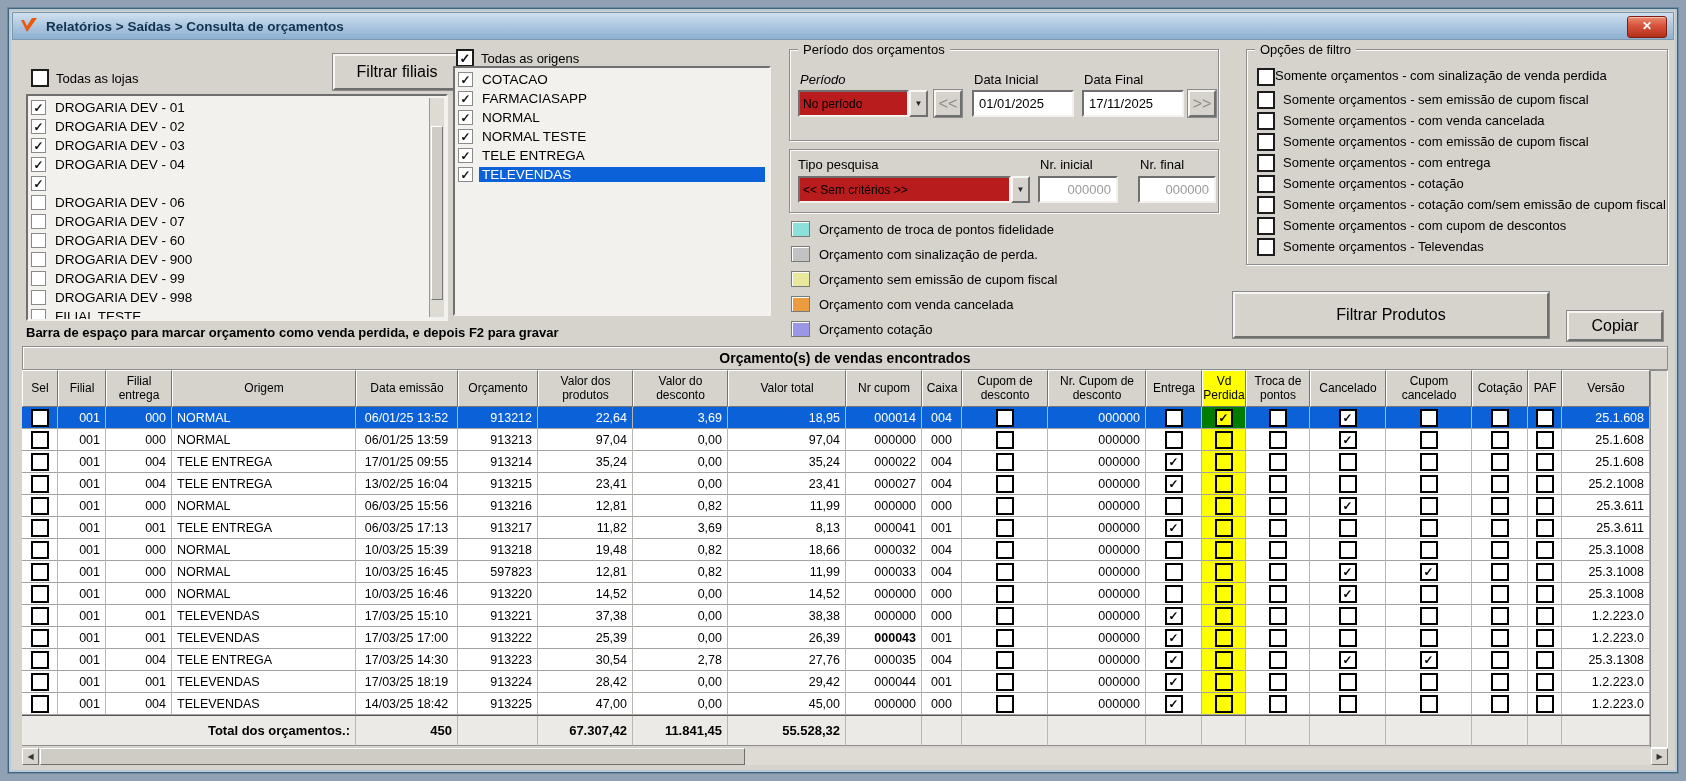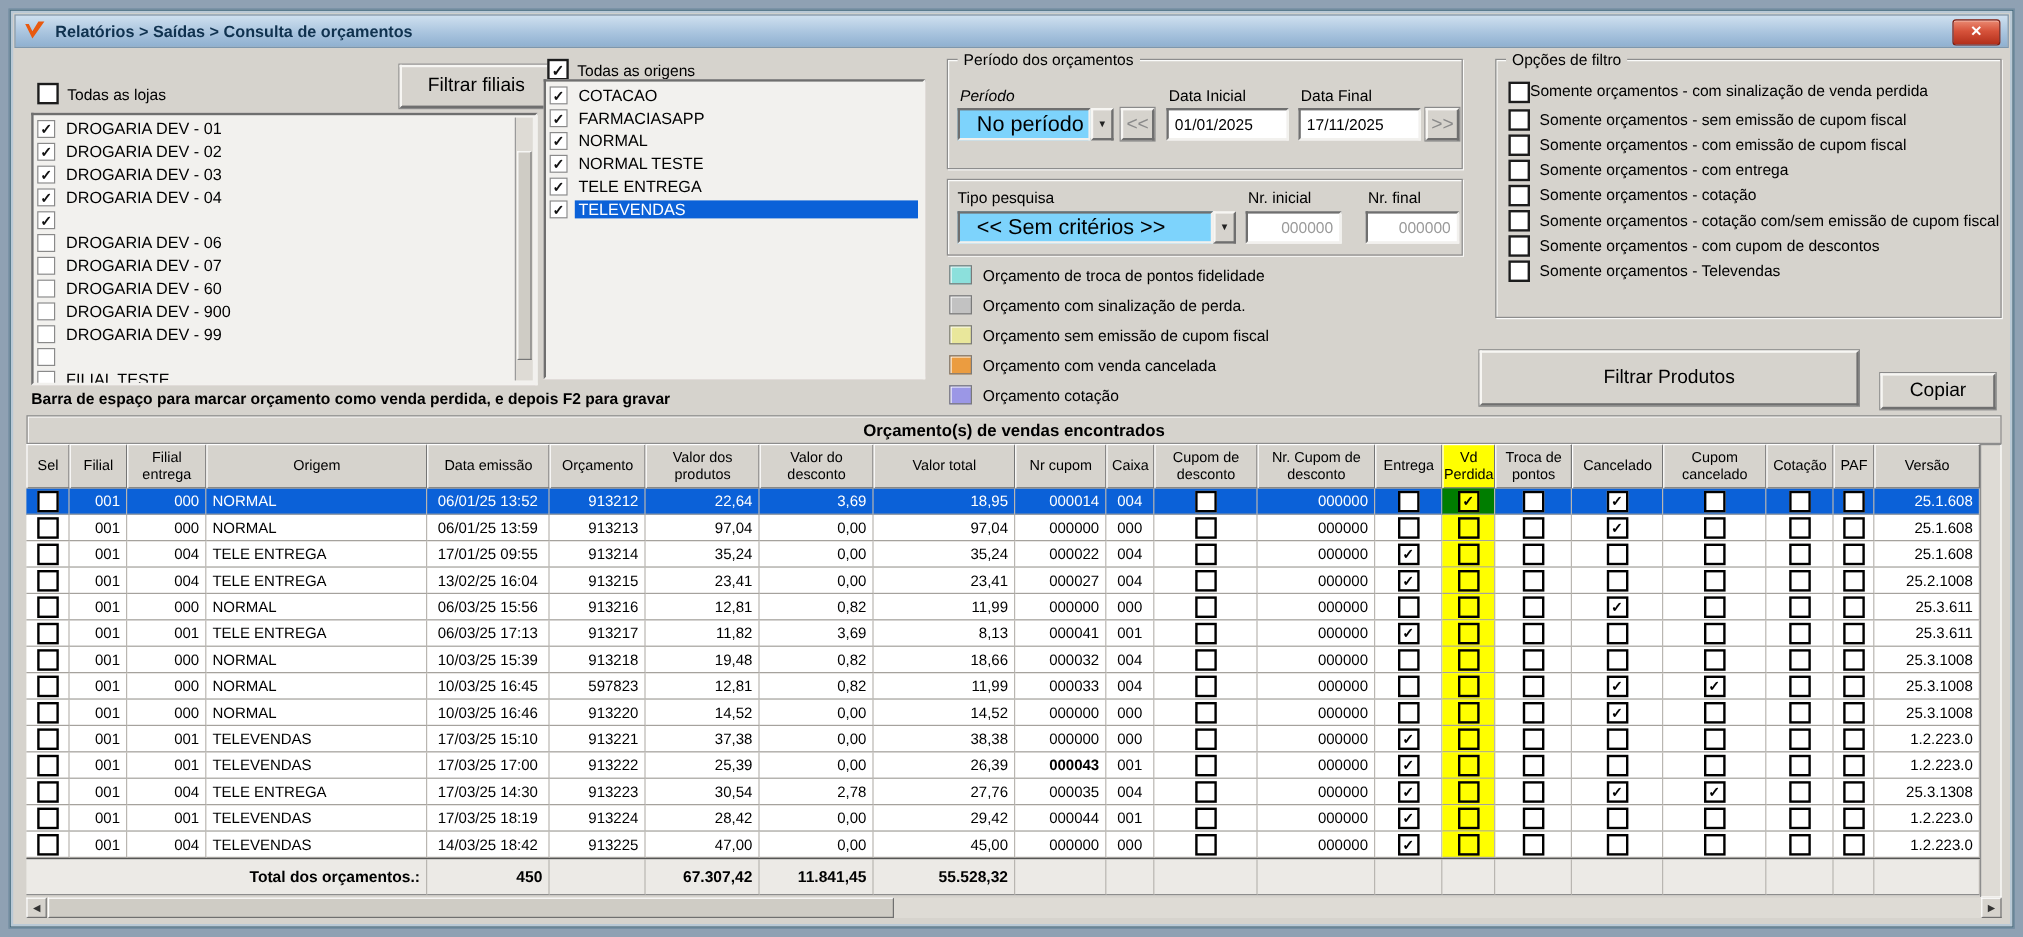--- a/index.html
+++ b/index.html
@@ -62,22 +62,22 @@
     box-sizing:content-box;cursor:pointer;
   }
   .cb-strong{width:14px;height:14px;border:2px solid #1c1c1c;font-size:13px;}
   .cbrow{display:flex;align-items:center;gap:7px;position:absolute;white-space:nowrap;}
   .field-label{position:absolute;font-size:13px;white-space:nowrap;}
   .input{
     position:absolute;padding:0 5px;font-size:13px;display:flex;align-items:center;
   }
   .combo{position:absolute;display:flex;box-sizing:border-box;}
   .combo .cfield{
-    flex:1;background:#7dd3fc;border:2px solid;border-color:#6f6f6f #f2f1ee #f2f1ee #6f6f6f;
-    display:flex;align-items:center;padding:0 14px;font-size:18px;box-sizing:border-box;white-space:nowrap;overflow:hidden;
+    flex:1;background:#b91c1c;border:2px solid;border-color:#6f6f6f #f2f1ee #f2f1ee #6f6f6f;
+    display:flex;align-items:center;padding:0 3px;font-size:12px;box-sizing:border-box;white-space:nowrap;overflow:hidden;
   }
   .combo .cbtn{
     width:19px;background:#d6d3cd;border:2px solid;border-color:#f7f6f3 #6f6f6f #6f6f6f #f7f6f3;
     display:flex;align-items:center;justify-content:center;font-size:8px;color:#222;
     box-sizing:border-box;cursor:pointer;flex:0 0 auto;
   }
   
   .listbox{
     position:absolute;background:#f2f1ee;
     border:2px solid;border-color:#6f6f6f #f2f1ee #f2f1ee #6f6f6f;
@@ -210,20 +210,21 @@
       <div class="lb-row">
         <span class="cb"></span>
         <span class="lb-label">DROGARIA DEV - 900</span>
       </div>
       <div class="lb-row">
         <span class="cb"></span>
         <span class="lb-label">DROGARIA DEV - 99</span>
       </div>
       <div class="lb-row">
         <span class="cb"></span>
+        <span class="lb-label">DROGARIA DEV - 998</span>
       </div>
       <div class="lb-row">
         <span class="cb"></span>
         <span class="lb-label">FILIAL TESTE</span>
       </div>
     </div>
 
   <div class="cbrow" style="left:447px;top:40px;">
     <span class="cb cb-strong" id="cb-all-origins">✓</span>
     <span>Todas as origens</span>
@@ -309,20 +310,24 @@
   <div class="groupbox" style="left:1237px;top:40px;width:422px;height:216px;">
     <span class="glabel">Opções de filtro</span>
     <div id="filter-options" style="position:absolute;left:10px;top:18px;right:6px;">
         <div style="display: flex; align-items: flex-start; gap: 0; height: 21px; white-space: nowrap;">
           <span class="cb cb-strong"></span>
           <span>Somente orçamentos - com sinalização de venda perdida</span>
         </div>
         <div style="display: flex; align-items: center; gap: 8px; height: 21px; white-space: nowrap;">
           <span class="cb cb-strong"></span>
           <span>Somente orçamentos - sem emissão de cupom fiscal</span>
+        </div>
+        <div style="display: flex; align-items: center; gap: 8px; height: 21px; white-space: nowrap;">
+          <span class="cb cb-strong"></span>
+          <span>Somente orçamentos - com venda cancelada</span>
         </div>
         <div style="display: flex; align-items: center; gap: 8px; height: 21px; white-space: nowrap;">
           <span class="cb cb-strong"></span>
           <span>Somente orçamentos - com emissão de cupom fiscal</span>
         </div>
         <div style="display: flex; align-items: center; gap: 8px; height: 21px; white-space: nowrap;">
           <span class="cb cb-strong"></span>
           <span>Somente orçamentos - com entrega</span>
         </div>
         <div style="display: flex; align-items: center; gap: 8px; height: 21px; white-space: nowrap;">

